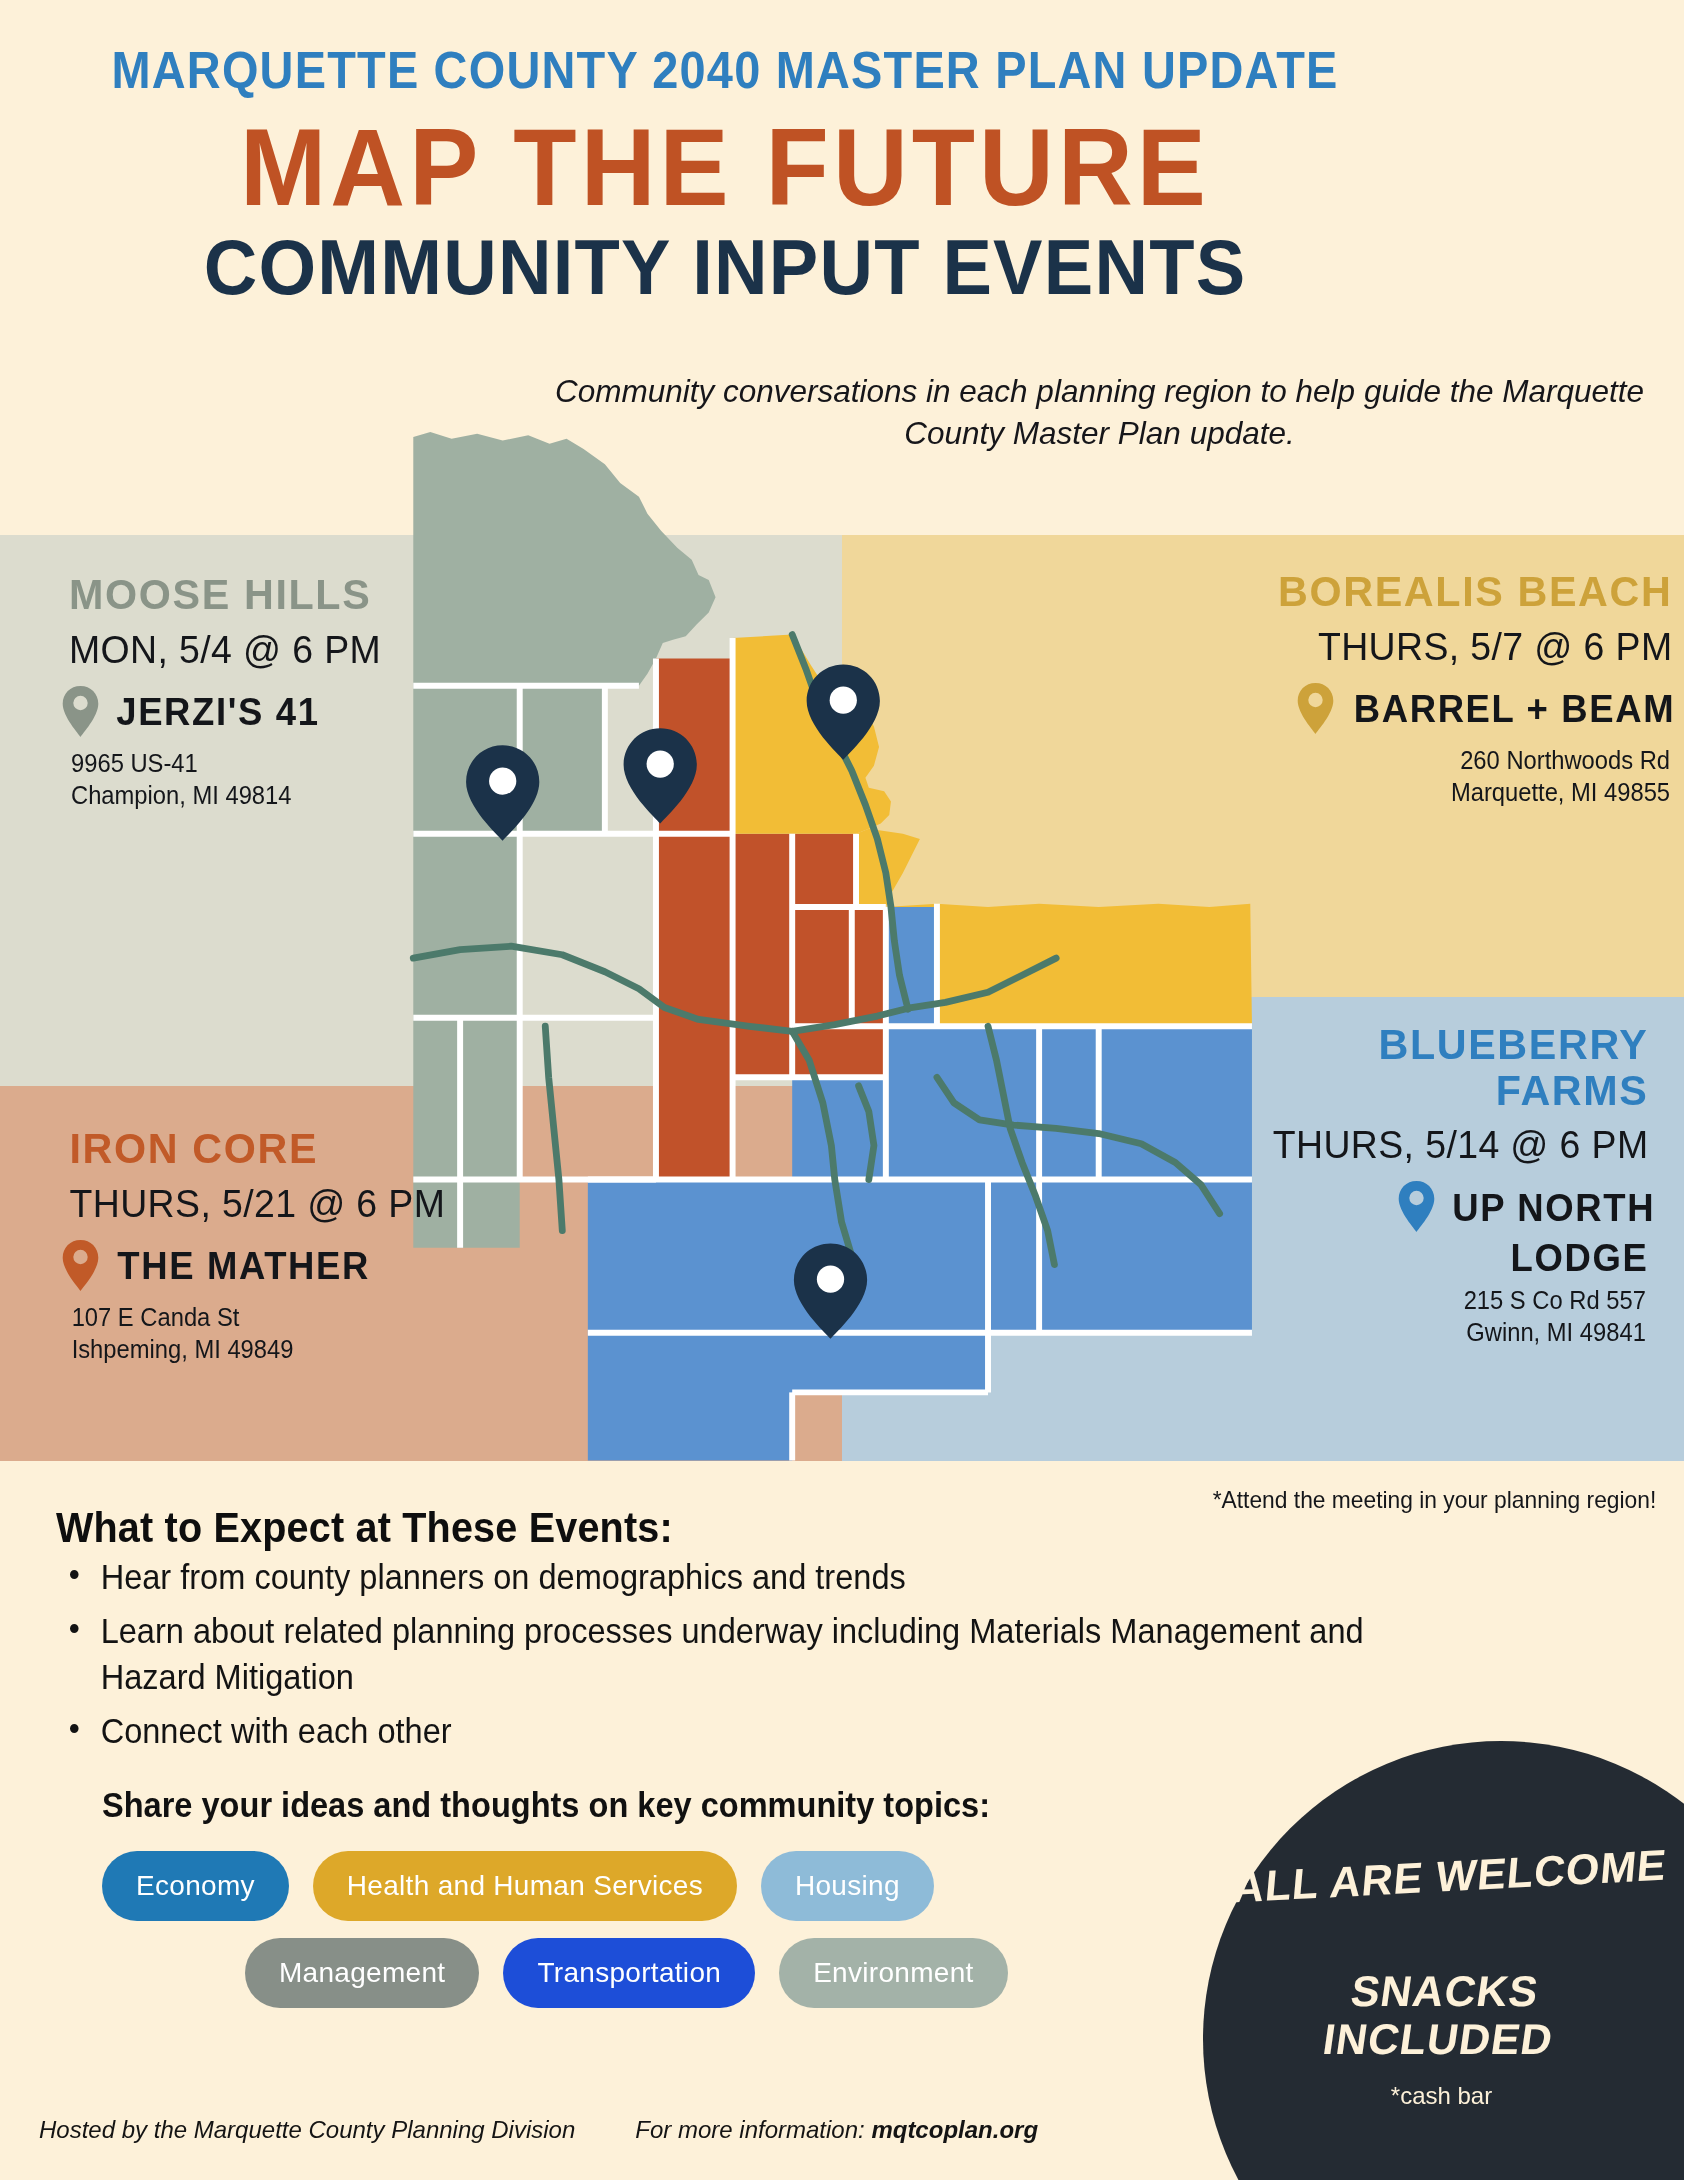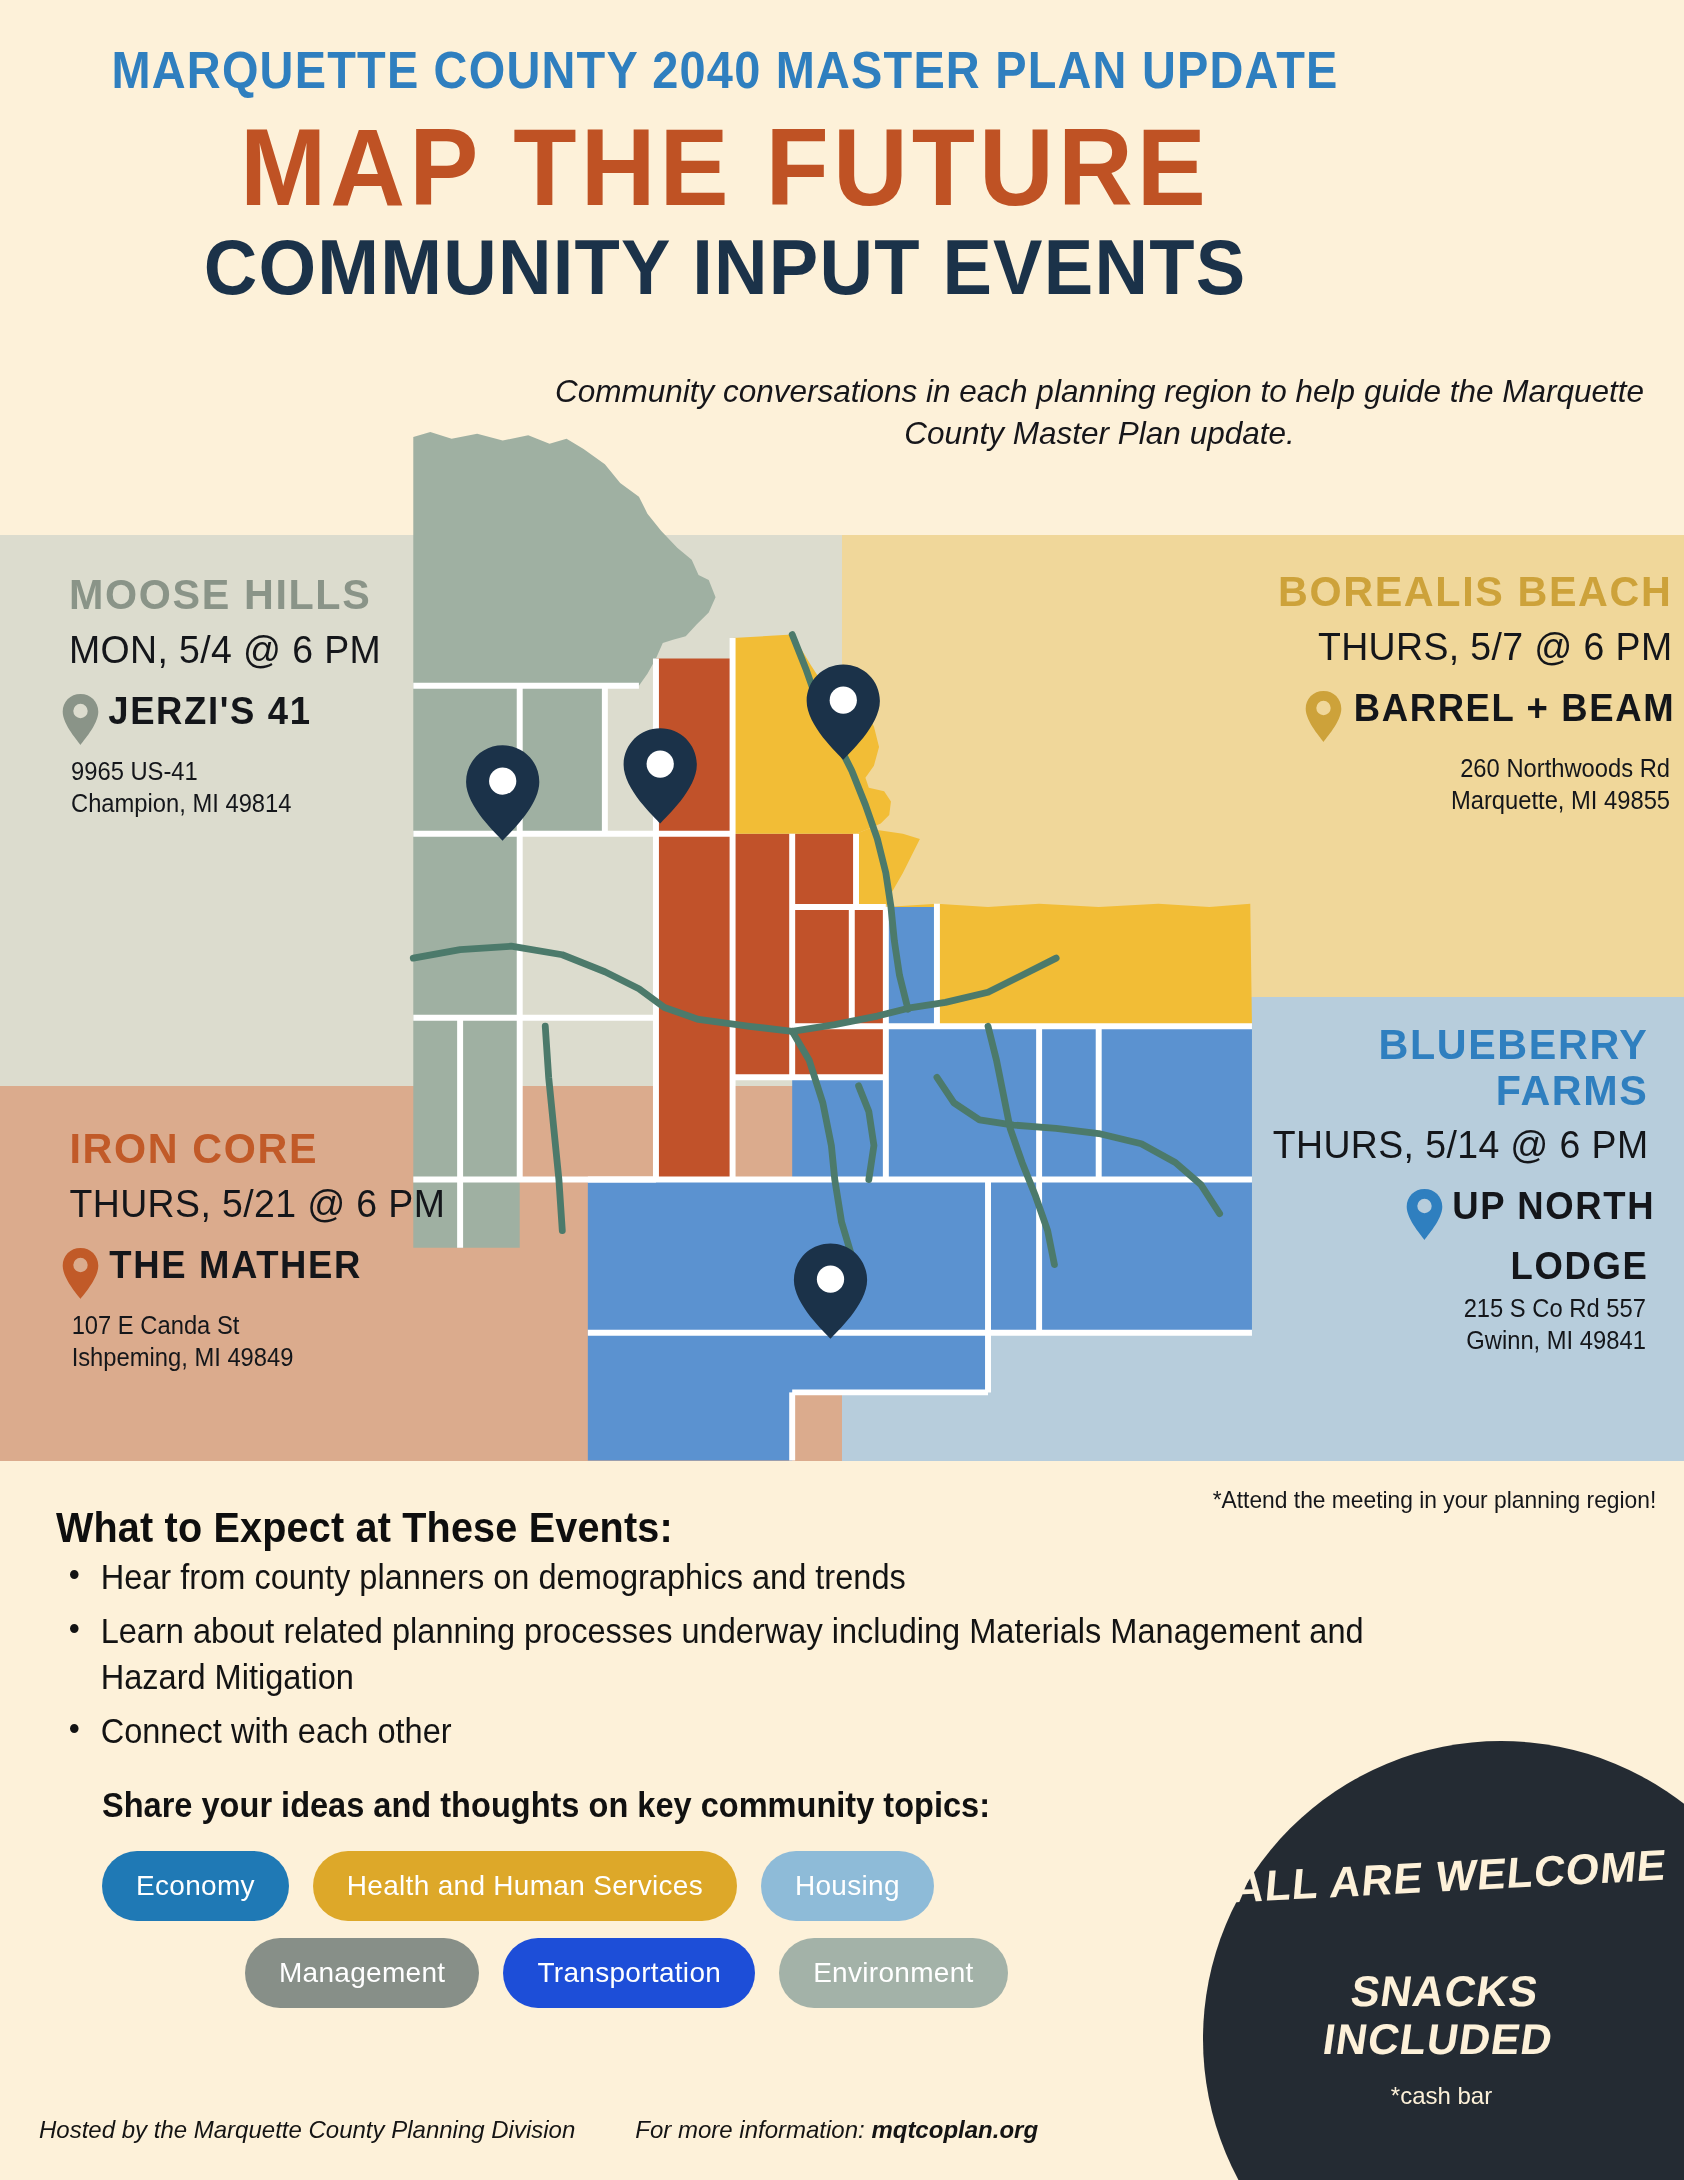--- a/index.html
+++ b/index.html
@@ -80,21 +80,21 @@
     transform: scaleX(0.96);
   }
   .r-date {
     font-weight: 400;
     font-size: 39px;
     color: #14161a;
     margin-top: 10.2px;
     letter-spacing: 0.4px;
     transform: scaleX(0.96);
   }
-  .r-venue-row { display:flex; gap:4px; margin-top:20px; }
+  .r-venue-row { display:flex; align-items:center; gap:12px; margin-top:12px; }
   .r-venue {
     font-weight: 700;
     font-size: 38px;
     letter-spacing: 1.7px;
     color:#14161a;
     text-transform: uppercase;
     line-height: 1.04;
     transform: scaleX(0.96);
   }
   .r-addr {

